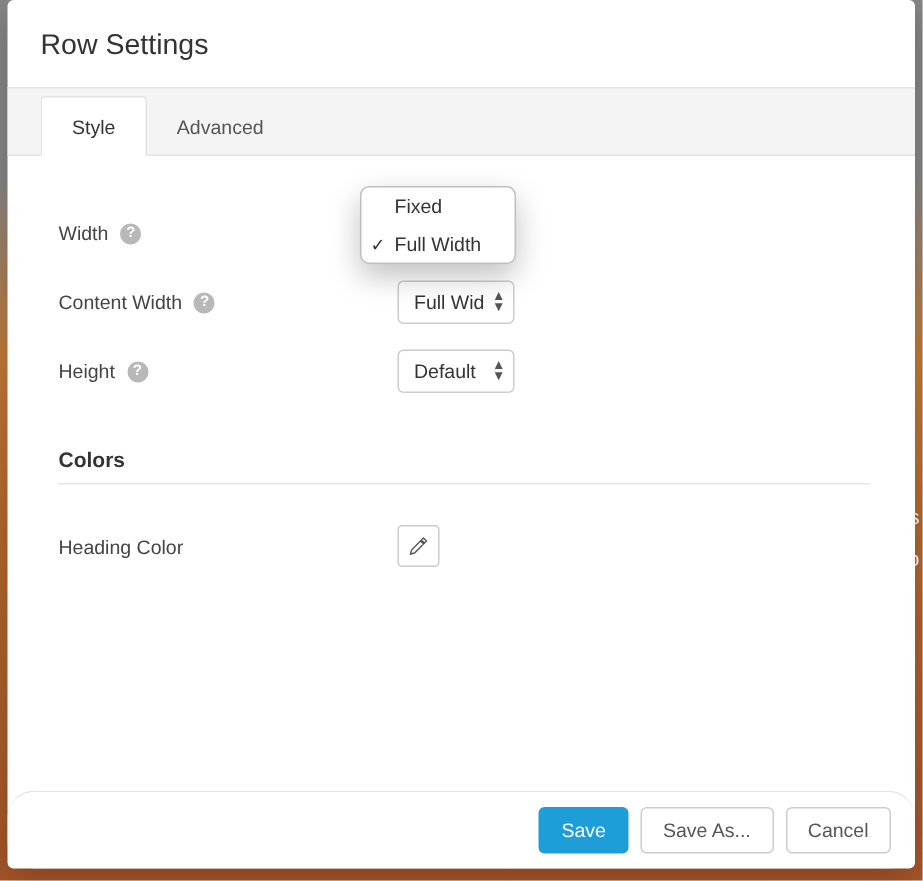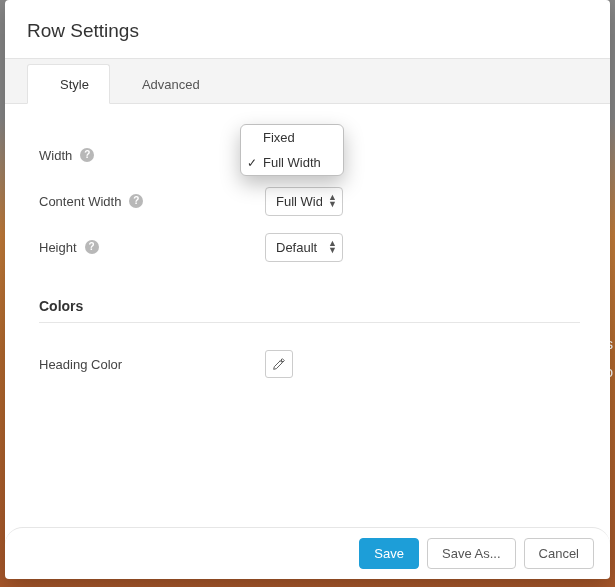--- a/index.html
+++ b/index.html
@@ -3,29 +3,29 @@
 <meta charset="utf-8">
 <style>
   * { box-sizing: border-box; margin: 0; padding: 0; }
   html, body { width: 615px; height: 587px; font-family: -apple-system, "Helvetica Neue", Arial, sans-serif; font-size: 13px; color: #333; overflow: hidden; }
   .bg { position: absolute; inset: 0; background: linear-gradient(to bottom, #888 0%, #888 20%, #c57d3a 40%, #b56a2e 60%, #a8572a 100%); }
   .bg-text { position:absolute; right:2px; top:330px; color:#fff; font-size:14px; line-height:28px; text-align:left;}
   .modal { position: absolute; left: 5px; right: 5px; top: 0; bottom: 8px; background: #fff; border-radius: 4px; box-shadow: 0 6px 24px rgba(0,0,0,0.25); display: flex; flex-direction: column; overflow: hidden; }
   .modal-header { padding: 20px 22px 16px 22px; }
   .modal-title { font-size: 19px; font-weight: 400; color: #333; }
   .tabbar { background: #f4f4f4; border-top: 1px solid #e3e3e3; border-bottom: 1px solid #e3e3e3; padding: 0 22px; display: flex; align-items: flex-end; height: 46px; position: relative; }
-  .tab { padding: 12px 20px 11px 32px; font-size: 13px; color: #555; cursor: pointer; position: relative; }
+  .tab { padding: 12px 20px 11px 20px; font-size: 13px; color: #555; cursor: pointer; position: relative; }
   .tab.active { background: #fff; border: 1px solid #e3e3e3; border-bottom: 1px solid #fff; border-radius: 3px 3px 0 0; margin-bottom: -1px; color: #333; }
   .modal-body { flex: 1; overflow: hidden; position: relative; }
   .scroll { position:absolute; inset:0; overflow-y:auto; padding: 28px 30px 10px 34px; }
   .scroll::-webkit-scrollbar { width: 10px; }
   .scroll::-webkit-scrollbar-thumb { background: #bdbdbd; border-radius: 5px; }
   .scroll::-webkit-scrollbar-track { background: transparent; }
   .row { display: flex; align-items: center; min-height: 46px; }
-  .row .label { width: 226px; display: flex; align-items: center; gap: 8px; color: #444; }
+  .row .label { width: 226px; display: flex; align-items: flex-end; gap: 8px; color: #444; }
   .help { width: 14px; height: 14px; border-radius: 50%; background: #b8b8b8; color: #fff; font-size: 10px; line-height: 14px; text-align: center; font-weight: 700; display: inline-block; }
   .select { position: relative; width: 78px; }
   .select select { appearance: none; -webkit-appearance:none; width: 100%; padding: 6px 20px 6px 10px; border: 1px solid #ccc; border-radius: 4px; background: #fff; font-size: 13px; color: #333; }
   .select .caret { position: absolute; right: 6px; top: 50%; transform: translateY(-50%); pointer-events: none; font-size: 9px; color: #555; line-height: 7px;}
   .section-title { font-weight: 700; color: #333; font-size: 14px; margin-top: 28px; margin-bottom: 6px; }
   .divider { height: 1px; background: #e6e6e6; margin: 8px 0 18px 0; }
   .picker { width: 28px; height: 28px; border: 1px solid #ccc; border-radius: 3px; display: flex; align-items: center; justify-content: center; background: #fff; cursor: pointer; }
   .dropdown-open { position: absolute; left: 235px; top: 124px; width: 104px; background: #fff; border: 1px solid #bfbfbf; border-radius: 6px; box-shadow: 0 8px 20px rgba(0,0,0,0.25); overflow: hidden; z-index: 20; }
   .dropdown-open .opt { padding: 5px 10px 5px 22px; font-size: 13px; color: #333; position: relative; cursor: pointer; }
   .dropdown-open .opt.sel::before { content: "✓"; position: absolute; left: 6px; top: 50%; transform: translateY(-50%); font-size: 12px; }

